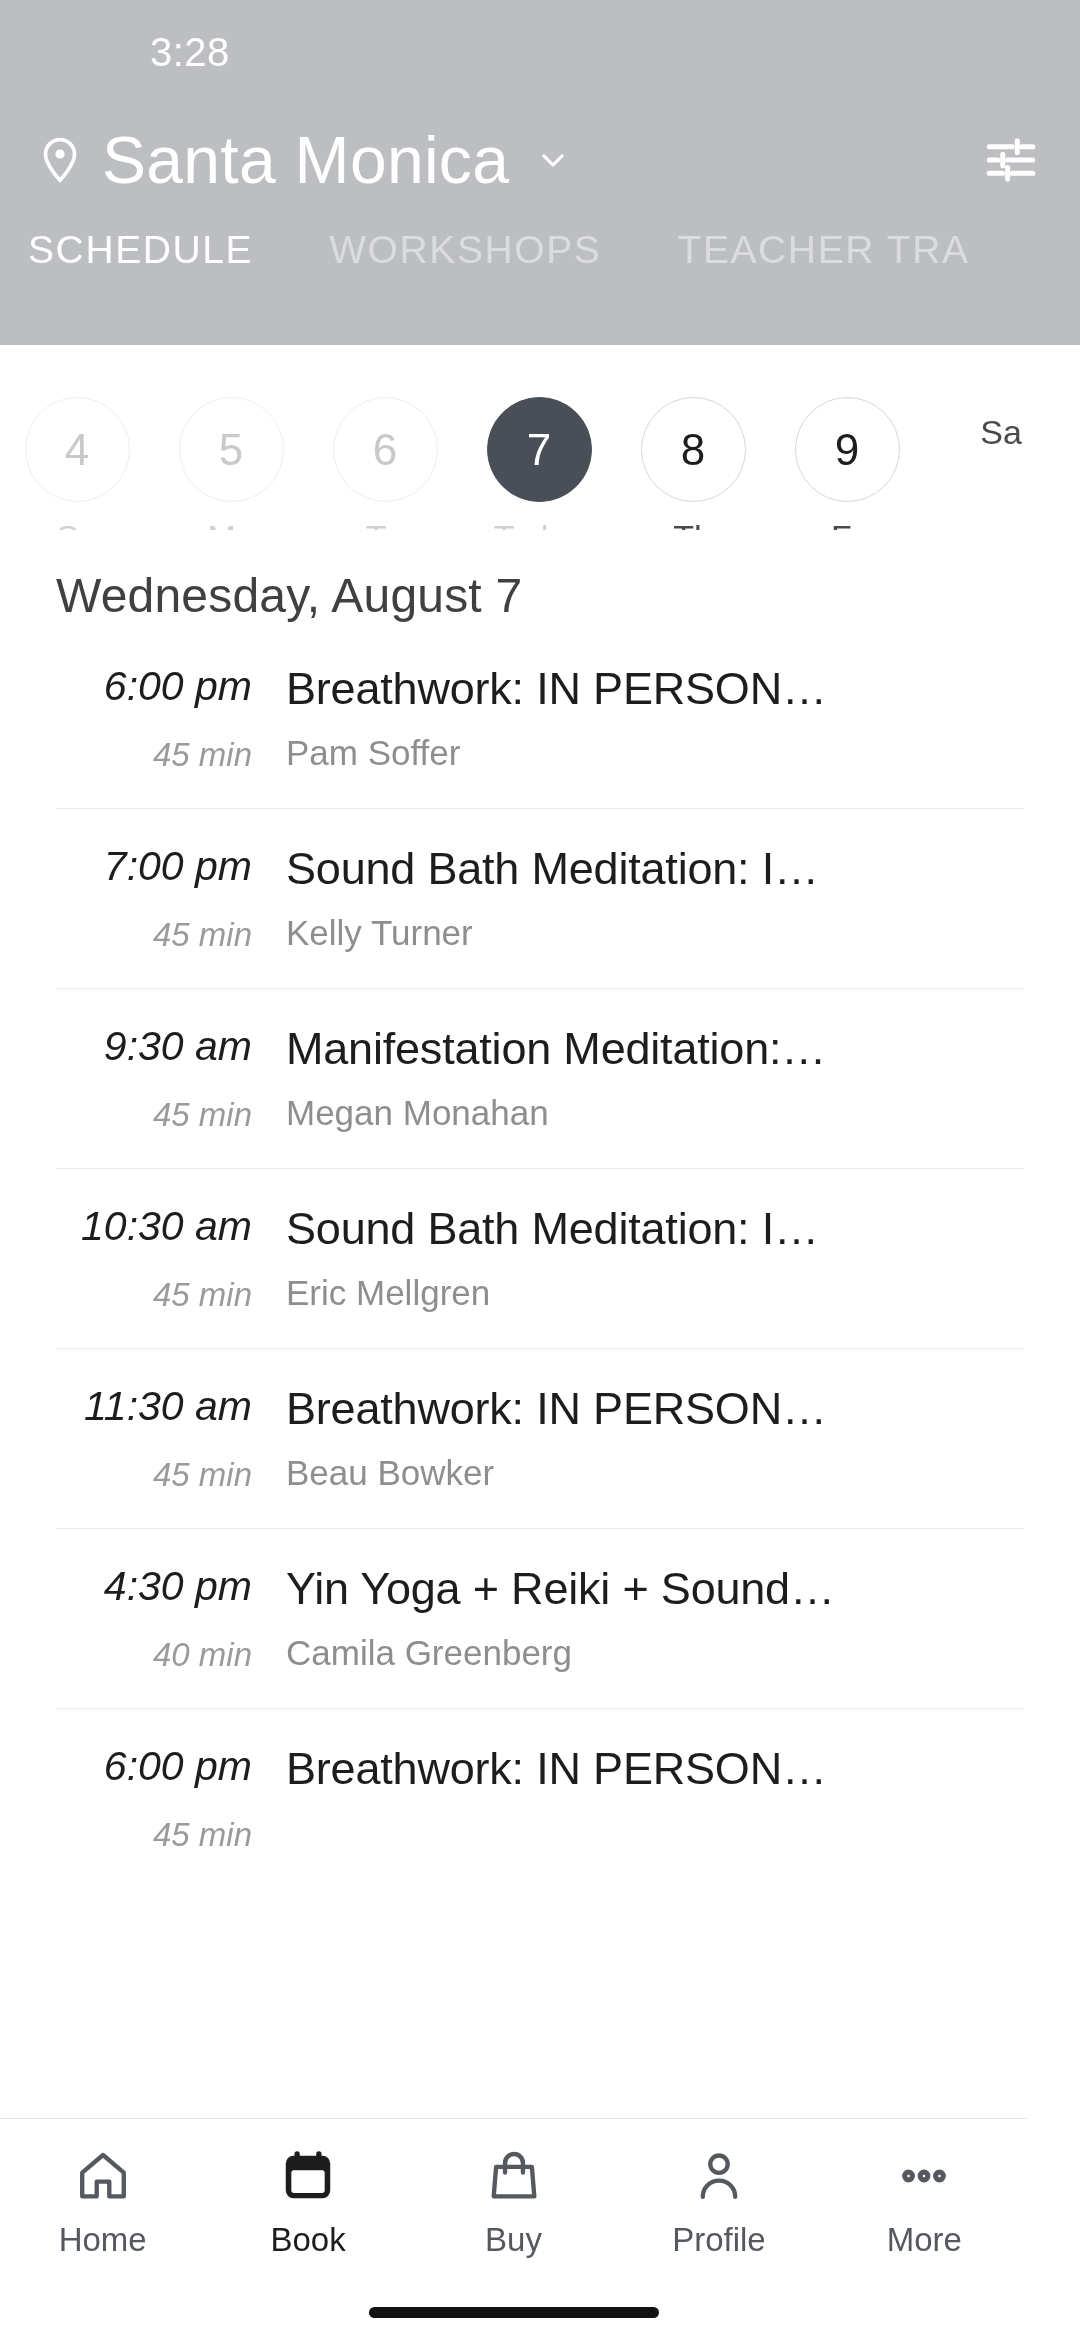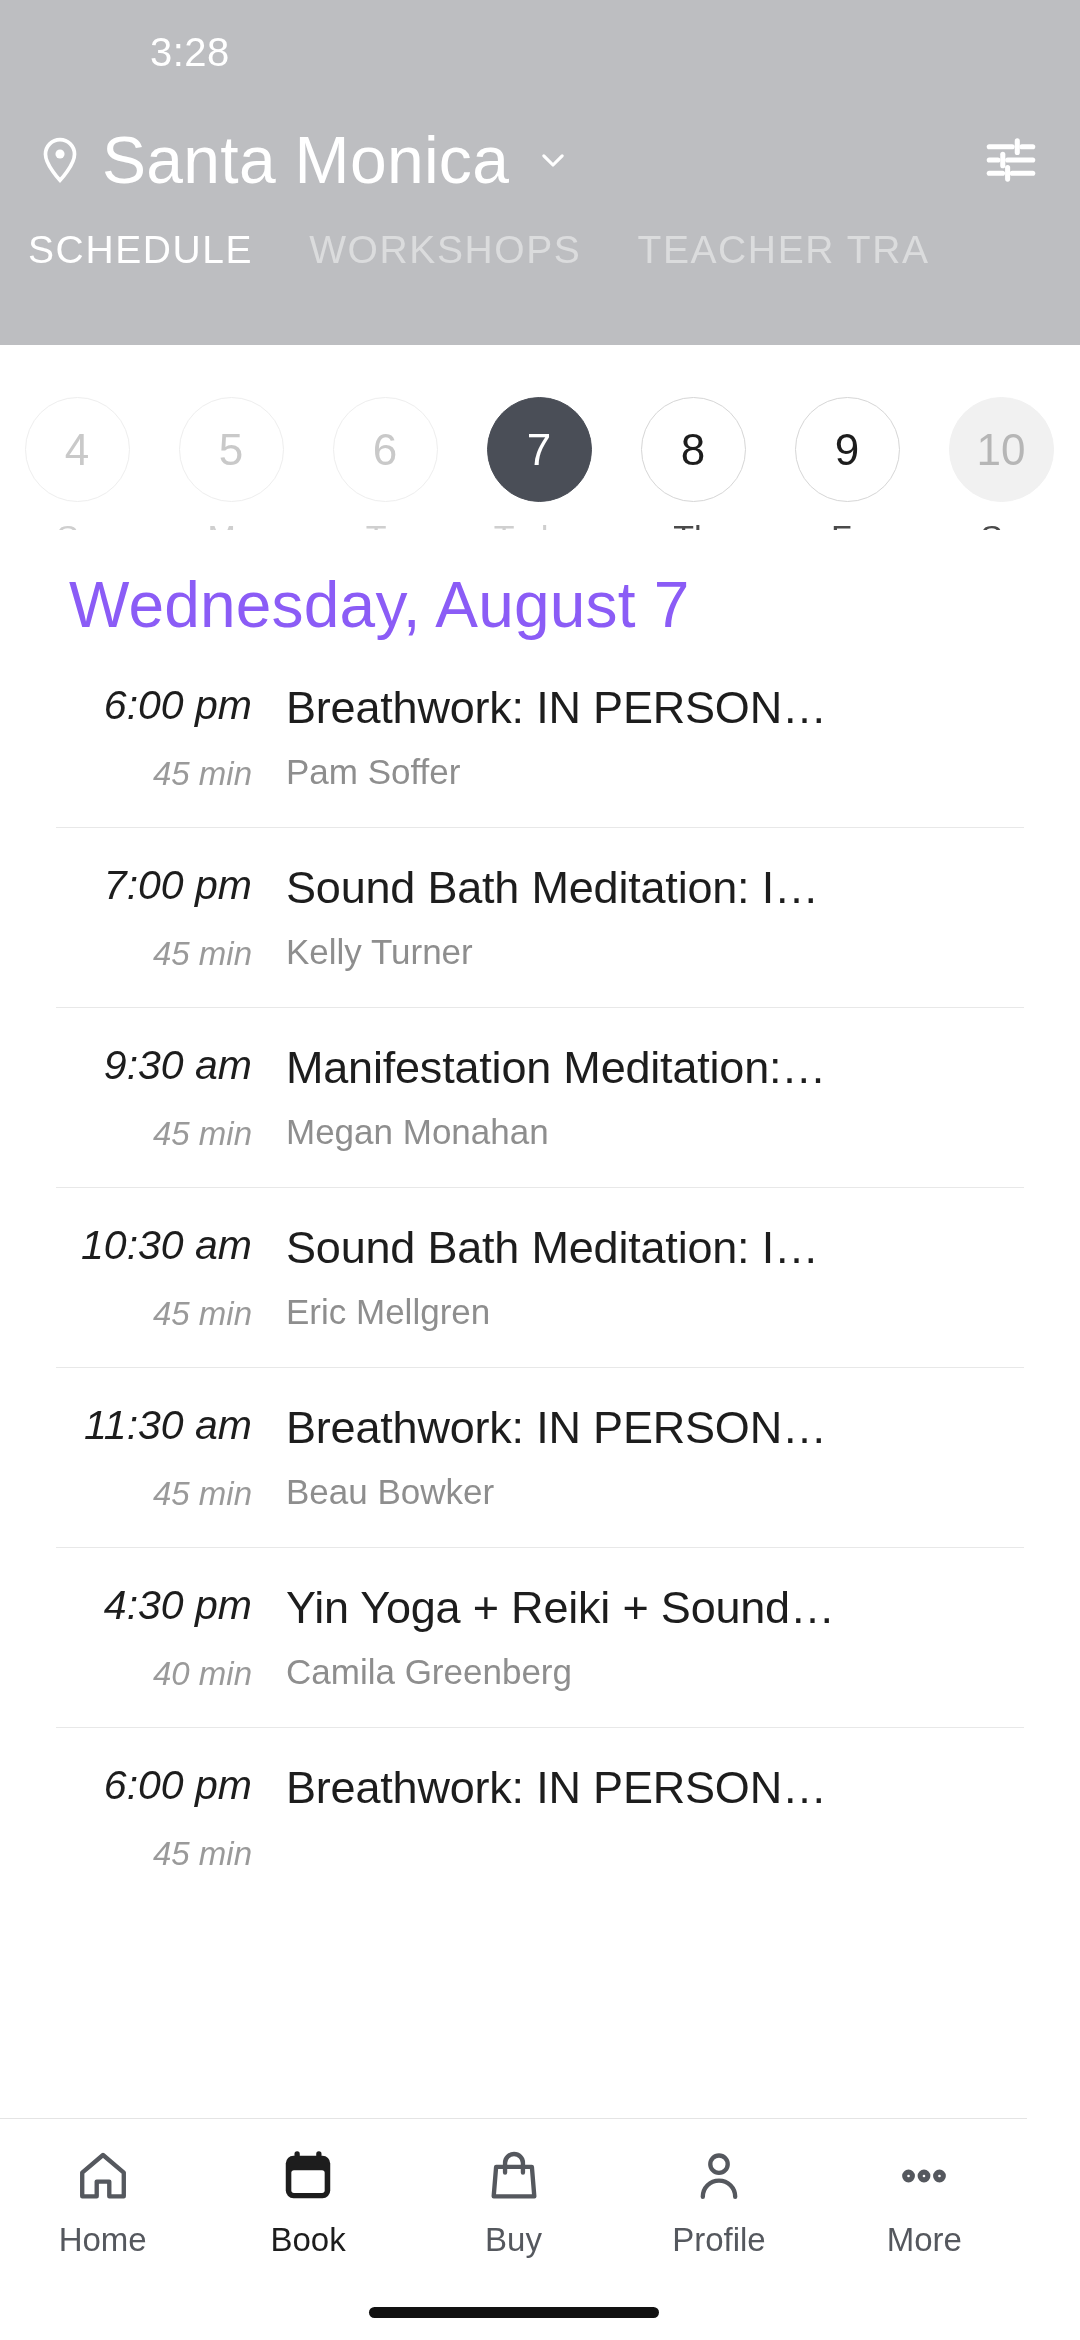--- a/index.html
+++ b/index.html
@@ -46,21 +46,21 @@
   }
   .loc-chevron { width:40px; height:40px; margin-left:24px; flex:0 0 auto; display:block; }
   .spacer { flex:1 1 auto; }
   .filter-icon { width:58px; height:58px; flex:0 0 auto; display:block; }
 
   .tabs {
     display:flex;
     align-items:flex-end;
     height:60px;
     padding-left:28px;
-    gap:56px;
+    gap:76px;
     white-space:nowrap;
   }
   .tab {
     font-size:39px;
     letter-spacing:1.6px;
     color:rgba(255,255,255,0.46);
     padding-bottom:6px;
     line-height:1;
   }
   .tab.active { color:#ffffff; }
@@ -95,25 +95,24 @@
   .daylabel {
     margin-top:16px;
     font-size:34px;
     color:#cccccc;
   }
   .daylabel.dim     { color:#cfcfcf; }
   .daylabel.strong  { color:#4a4a4a; }
 
   
   .daytitle {
-    font-size:64px;
-    color:#8b5cf6;
+    font-size:48px;
+    color:#404040;
     padding:38px 0 30px 56px;
     letter-spacing:0.2px;
-    margin-left:13px;
   }
 
   
   .classlist { padding:0 0 0 0; }
   .classrow {
     display:flex;
     align-items:flex-start;
     padding:34px 0 34px 0;
     margin:0 56px;
     border-top:1.5px solid #e8e8e8;
@@ -267,21 +266,20 @@
     <div class="daycircle future">8</div>
     <div class="daylabel strong">Th</div>
   </div>
 
   <div class="daycell">
     <div class="daycircle future">9</div>
     <div class="daylabel strong">Fr</div>
   </div>
 
   <div class="daycell">
-    <div class="daycircle filled">10</div>
     <div class="daylabel strong">Sa</div>
   </div>
 </div>
 
 <div class="daytitle">Wednesday, August 7</div>
 
 <div class="classlist">
 
   <div class="classrow first">
     <div class="timecol">

